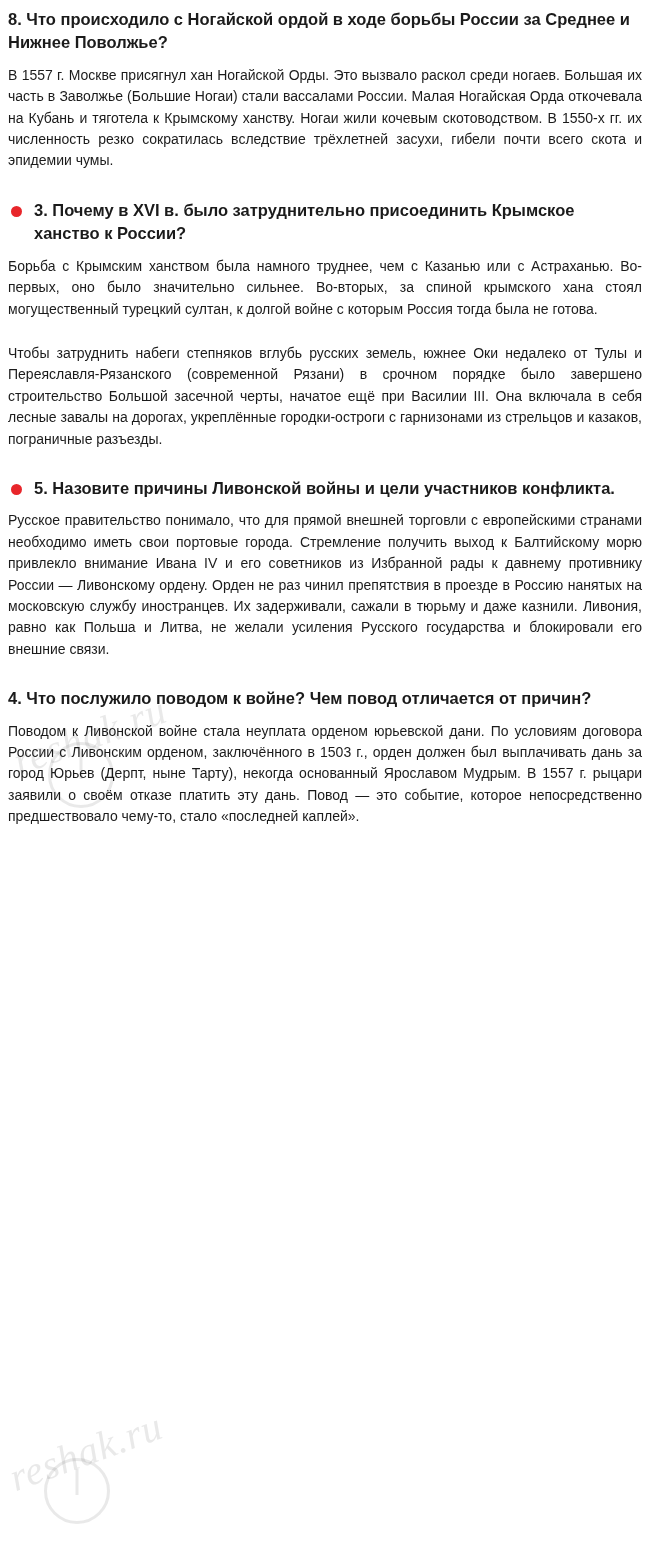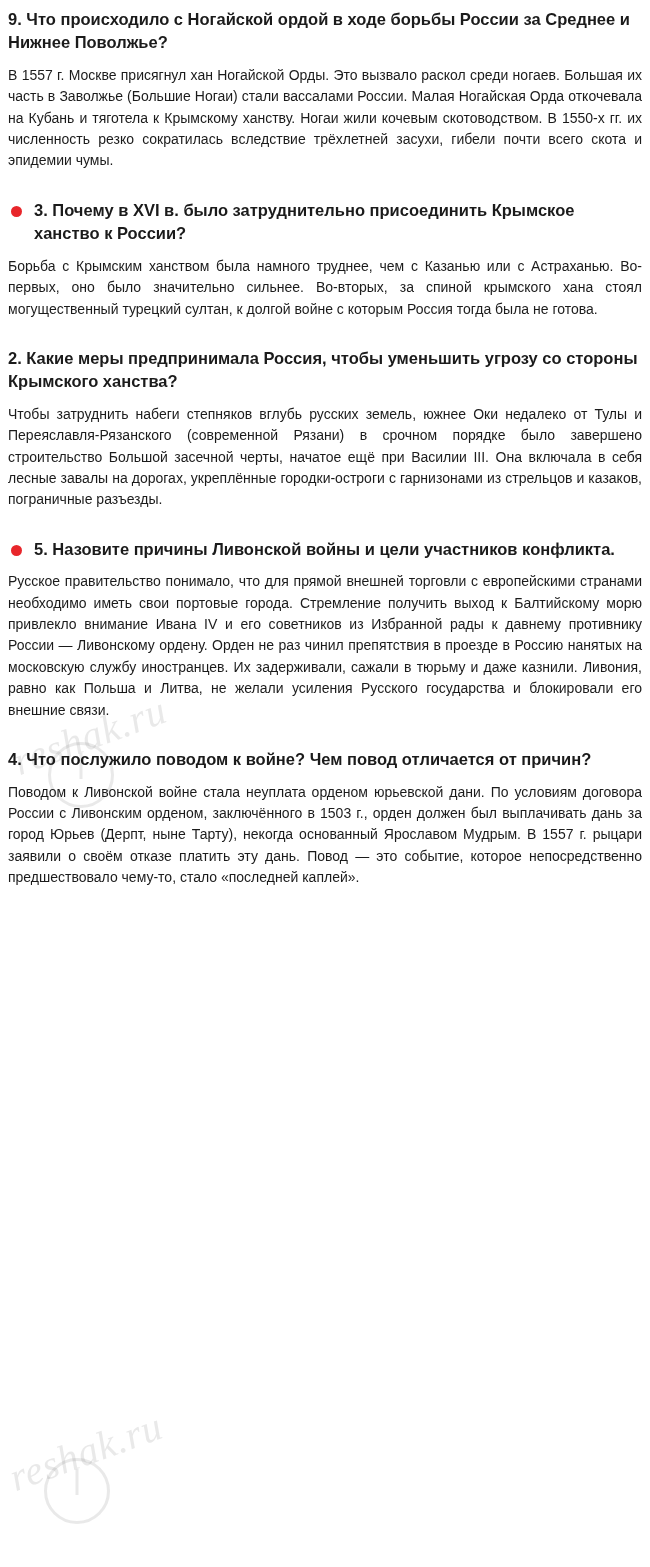--- a/index.html
+++ b/index.html
@@ -94,39 +94,36 @@
 <body>
 
 <div class="page">
 
   <div class="wm wm1">reshak.ru</div>
   <div class="wm-ring ring1"></div>
   <div class="wm wm2">reshak.ru</div>
   <div class="wm-ring ring2"></div>
 
   <h2 class="q">
-    <span>9. Что происходило с Ногайской ордой в ходе борьбы России за Среднее и Нижнее Поволжье?</span>
+    <span>8. Что происходило с Ногайской ордой в ходе борьбы России за Среднее и Нижнее Поволжье?</span>
   </h2>
 
   <p class="a">В 1557 г. Москве присягнул хан Ногайской Орды. Это вызвало раскол среди ногаев. Большая их часть в Заволжье (Большие Ногаи) стали вассалами России. Малая Ногайская Орда откочевала на Кубань и тяготела к Крымскому ханству. Ногаи жили кочевым скотоводством. В 1550-х гг. их численность резко сократилась вследствие трёхлетней засухи, гибели почти всего скота и эпидемии чумы.</p>
 
   <div class="spacer-lg"></div>
 
   <h2 class="q bullet">
     <span class="dot"></span>
     <span>3. Почему в XVI в. было затруднительно присоединить Крымское ханство к России?</span>
   </h2>
 
   <p class="a">Борьба с Крымским ханством была намного труднее, чем с Казанью или с Астраханью. Во-первых, оно было значительно сильнее. Во-вторых, за спиной крымского хана стоял могущественный турецкий султан, к долгой войне с которым Россия тогда была не готова.</p>
 
   <div class="spacer-lg"></div>
 
-  <h2 class="q">
-    <span>2. Какие меры предпринимала Россия, чтобы уменьшить угрозу со стороны Крымского ханства?</span>
-  </h2>
 
   <p class="a">Чтобы затруднить набеги степняков вглубь русских земель, южнее Оки недалеко от Тулы и Переяславля-Рязанского (современной Рязани) в срочном порядке было завершено строительство Большой засечной черты, начатое ещё при Василии III. Она включала в себя лесные завалы на дорогах, укреплённые городки-остроги с гарнизонами из стрельцов и казаков, пограничные разъезды.</p>
 
   <div class="spacer-lg"></div>
 
   <h2 class="q bullet">
     <span class="dot"></span>
     <span>5. Назовите причины Ливонской войны и цели участников конфликта.</span>
   </h2>
 

